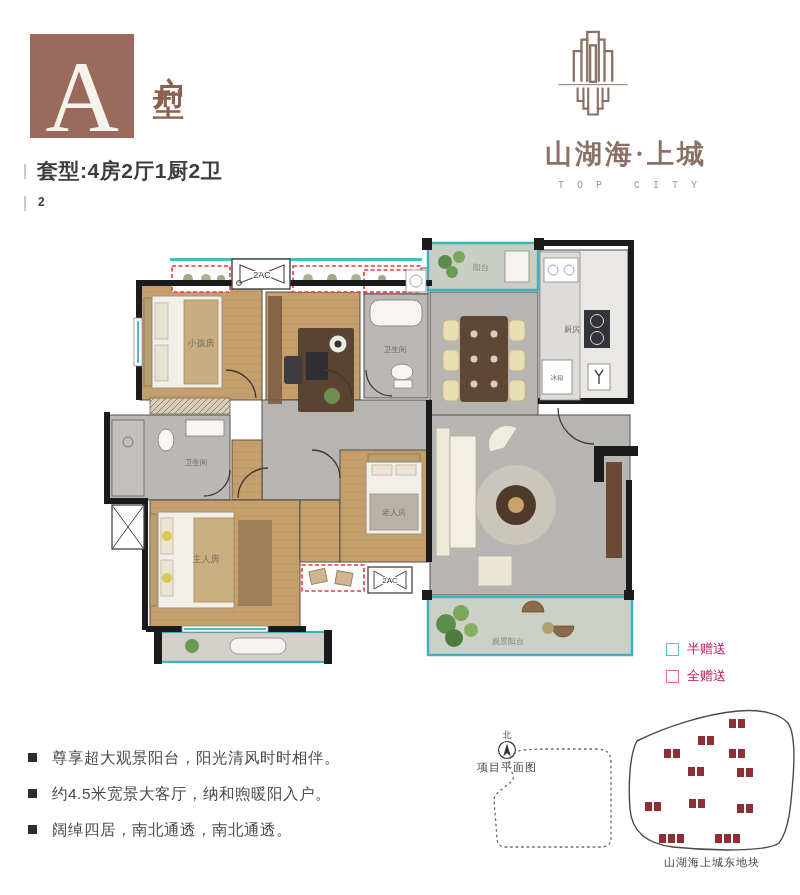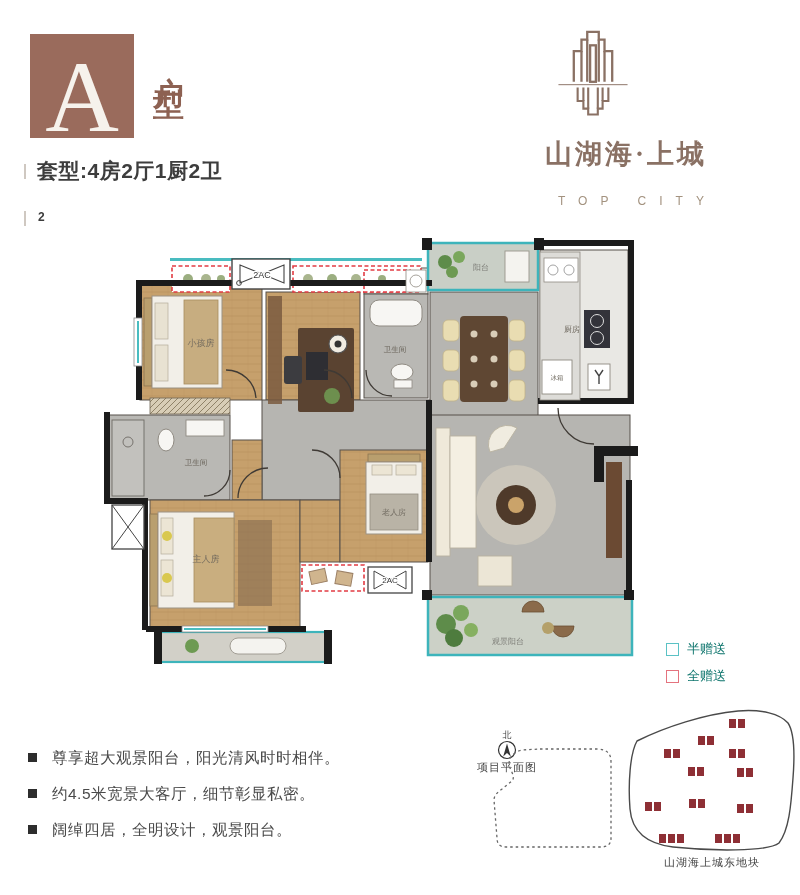--- a/index.html
+++ b/index.html
@@ -5,32 +5,32 @@
   html,body{margin:0;padding:0;background:#ffffff;}
   .page{position:relative;width:800px;height:895px;background:#ffffff;overflow:hidden;
         font-family:"Liberation Sans",sans-serif;color:#3e3e3e;}
   
   .badge{position:absolute;left:30px;top:34px;width:104px;height:104px;background:#9a6b5c;
          display:flex;align-items:flex-end;justify-content:center;}
   .badge .letter{font-family:"Liberation Serif",serif;font-size:102px;line-height:.92;
          color:#f6f2ec;transform:translateY(6px);}
   .unit-label{position:absolute;left:147px;top:52px;writing-mode:vertical-rl;text-orientation:upright;
          font-family:"Liberation Serif",serif;font-size:31px;letter-spacing:12px;color:#8d6152;font-weight:700;}
-  .specs{position:absolute;left:24px;top:157px;display:flex;flex-direction:column;gap:26px;}
+  .specs{position:absolute;left:24px;top:157px;display:flex;flex-direction:column;gap:11px;}
   .spec-line{display:flex;align-items:center;font-size:21px;font-weight:600;color:#3d3d3d;letter-spacing:.5px;}
   .spec-tick{width:2px;height:15px;background:#cfc8c1;margin-right:11px;flex:0 0 auto;}
   .spec-line sup{font-size:12px;font-weight:600;margin-left:1px;transform:translateY(-2px);}
   
   .logo{position:absolute;left:545px;top:26px;width:240px;text-align:left;color:#8a7164;}
   .logo-name{font-family:"Liberation Serif",serif;font-size:27px;letter-spacing:3px;margin-top:4px;
          white-space:nowrap;font-weight:600;}
-  .logo-sub{font-size:12px;letter-spacing:13px;margin-top:22px;color:#a3927f;padding-left:13px;}
+  .logo-sub{font-size:10px;letter-spacing:13px;margin-top:8px;color:#a3927f;padding-left:13px;font-family:Liberation Mono, monospace;}
   
   .legend{position:absolute;left:666px;top:640px;display:flex;flex-direction:column;gap:9px;}
-  .legend-row{display:flex;align-items:center;gap:8px;font-size:13px;color:#0f766e;}
+  .legend-row{display:flex;align-items:center;gap:8px;font-size:13px;color:#be185d;}
   .swatch{width:11px;height:11px;border:1.6px solid;background:#fff;flex:0 0 auto;}
   .swatch-half{border-color:#5bc2c5;}
   .swatch-full{border-color:#e4737e;}
   
   .features{position:absolute;left:28px;top:748px;display:flex;flex-direction:column;gap:15px;}
   .feature{display:flex;align-items:flex-start;gap:15px;font-size:15.5px;color:#4a4a4a;letter-spacing:.5px;}
   .feature .bullet{width:9px;height:9px;background:#2d2d2d;margin-top:5px;flex:0 0 auto;}
   
   .floorplan{position:absolute;left:88px;top:228px;}
   .siteplan{position:absolute;left:450px;top:700px;}
@@ -308,25 +308,25 @@
     </div>
   </div>
 
   <div class="features">
     <div class="feature">
       <span class="bullet"></span>
       <span>尊享超大观景阳台，阳光清风时时相伴。</span>
     </div>
     <div class="feature">
       <span class="bullet"></span>
-      <span>约4.5米宽景大客厅，细节彰显私密。</span>
+      <span>约4.5米宽景大客厅，纳和煦暖阳入户。</span>
     </div>
     <div class="feature">
       <span class="bullet"></span>
-      <span>阔绰四居，全明设计，观景阳台。</span>
+      <span>阔绰四居，南北通透，南北通透。</span>
     </div>
   </div>
 
   <svg class="siteplan" width="348" height="190" viewBox="450 700 348 190">
     <g>
       <text x="507" y="738" font-size="9" fill="#444" text-anchor="middle">北</text>
       <circle cx="507" cy="750" r="8.5" fill="#fff" stroke="#333" stroke-width="1.2"></circle>
       <path d="M507,743.5 L503.2,756.5 L507,753 L510.8,756.5 Z" fill="#333"></path>
     </g>
     <text x="507" y="771" font-size="11" fill="#3f3f3f" text-anchor="middle" letter-spacing="1">项目平面图</text>

